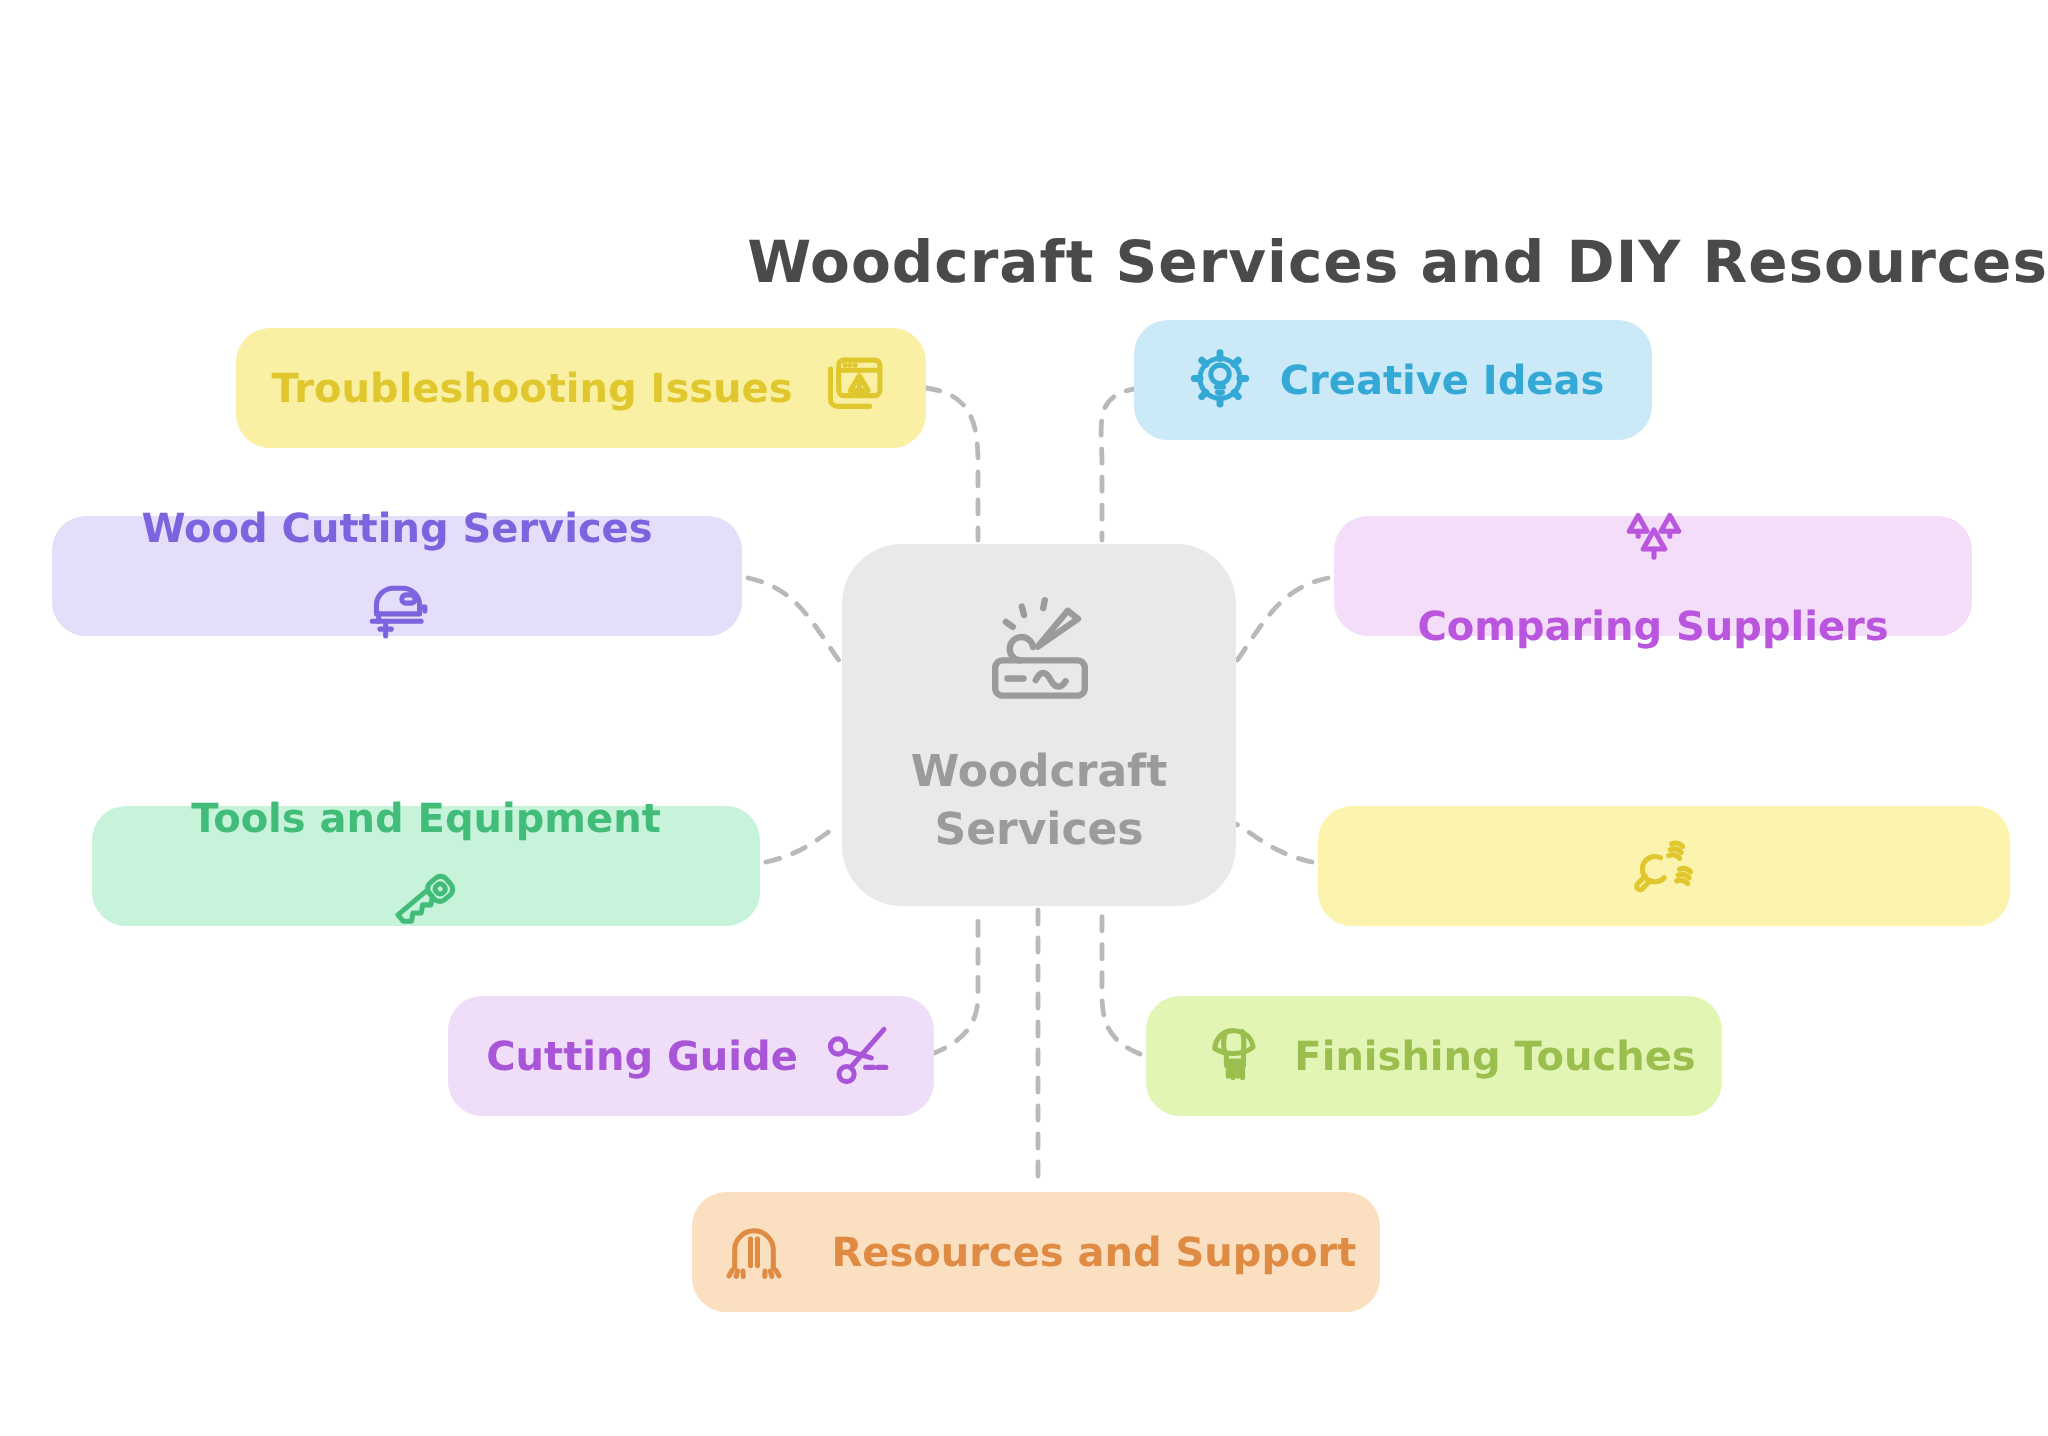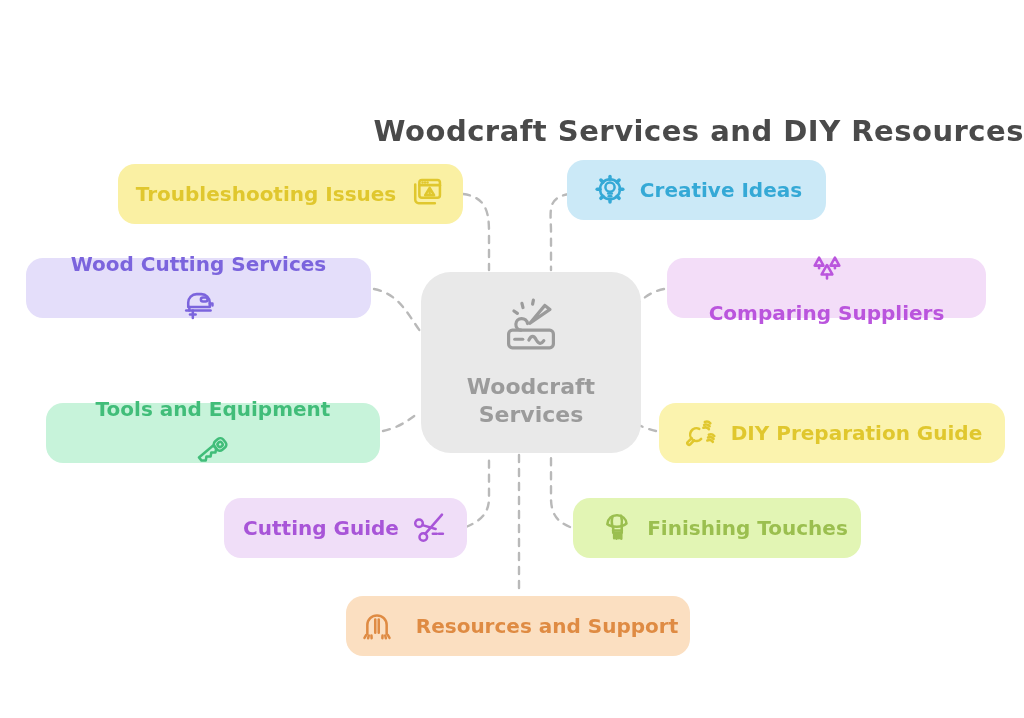--- a/index.html
+++ b/index.html
@@ -22,21 +22,21 @@
   .n-troubleshooting { left:118px; top:164px; width:345px; height:60px; }
   .n-creative        { left:567px; top:160px; width:259px; height:60px; }
   .n-woodcutting     { left:26px;  top:258px; width:345px; height:60px; }
   .n-comparing       { left:667px; top:258px; width:319px; height:60px; }
   .n-tools           { left:46px;  top:403px; width:334px; height:60px;flex-direction:column; }
   .n-diy             { left:659px; top:403px; width:346px; height:60px; }
   .n-cutting         { left:224px; top:498px; width:243px; height:60px; }
   .n-finishing       { left:573px; top:498px; width:288px; height:60px;padding-left:12px; }
   .n-resources       { left:346px; top:596px; width:344px; height:60px;gap:20px; }
   .center-node {
-    position:absolute; left:421px; top:272px; width:220px; height:181px;
+    position:absolute; left:421px; top:272px; width:197px; height:181px;
     border-radius:30px; display:flex; flex-direction:column; align-items:center;
     justify-content:center; gap:6px; font-size:22px; font-weight:bold;
     line-height:1.3; text-align:center;
   }
   .center-node .icon svg { width:64px; height:64px; }
   .center-node .label { max-width:150px; }
 </style>
 </head>
 <body style="background: rgb(255, 255, 255);">
 
@@ -155,21 +155,20 @@
       <path d="M10.9 9.4a4 4 0 1 0 1.2 6.3"></path>
       <path d="M7.6 16.6l-2.4 2.6a1.1 1.1 0 0 1-1.6-1.5l2.5-2.5"></path>
       <g transform="rotate(14 15.7 7.3)">
         <path d="M13.9 5.4q1.8-1.3 3.6 0M13.9 7.3q1.8-1.3 3.6 0M13.9 9.2q1.8-1.3 3.6 0"></path>
       </g>
       <g transform="rotate(14 18.2 15.3)">
         <path d="M16.4 13.4q1.8-1.3 3.6 0M16.4 15.3q1.8-1.3 3.6 0M16.4 17.2q1.8-1.3 3.6 0"></path>
       </g>
     </svg>
   </span>
-  <span class="label">DIY Preparation Guide</span>
 </div>
 
 <div class="node n-cutting" style="background: rgb(240, 222, 248); color: rgb(168, 85, 216);">
   <span class="label">Cutting Guide</span>
   <span class="icon">
     <svg viewBox="0 0 24 24" fill="none" stroke="currentColor" stroke-width="1.6" stroke-linecap="round" stroke-linejoin="round">
       <circle cx="5.7" cy="9" r="2.4"></circle>
       <circle cx="8.4" cy="17.7" r="2.4"></circle>
       <line x1="9.6" y1="15.7" x2="20.2" y2="3.6"></line>
       <line x1="7.9" y1="10.2" x2="16.2" y2="12.6"></line>

